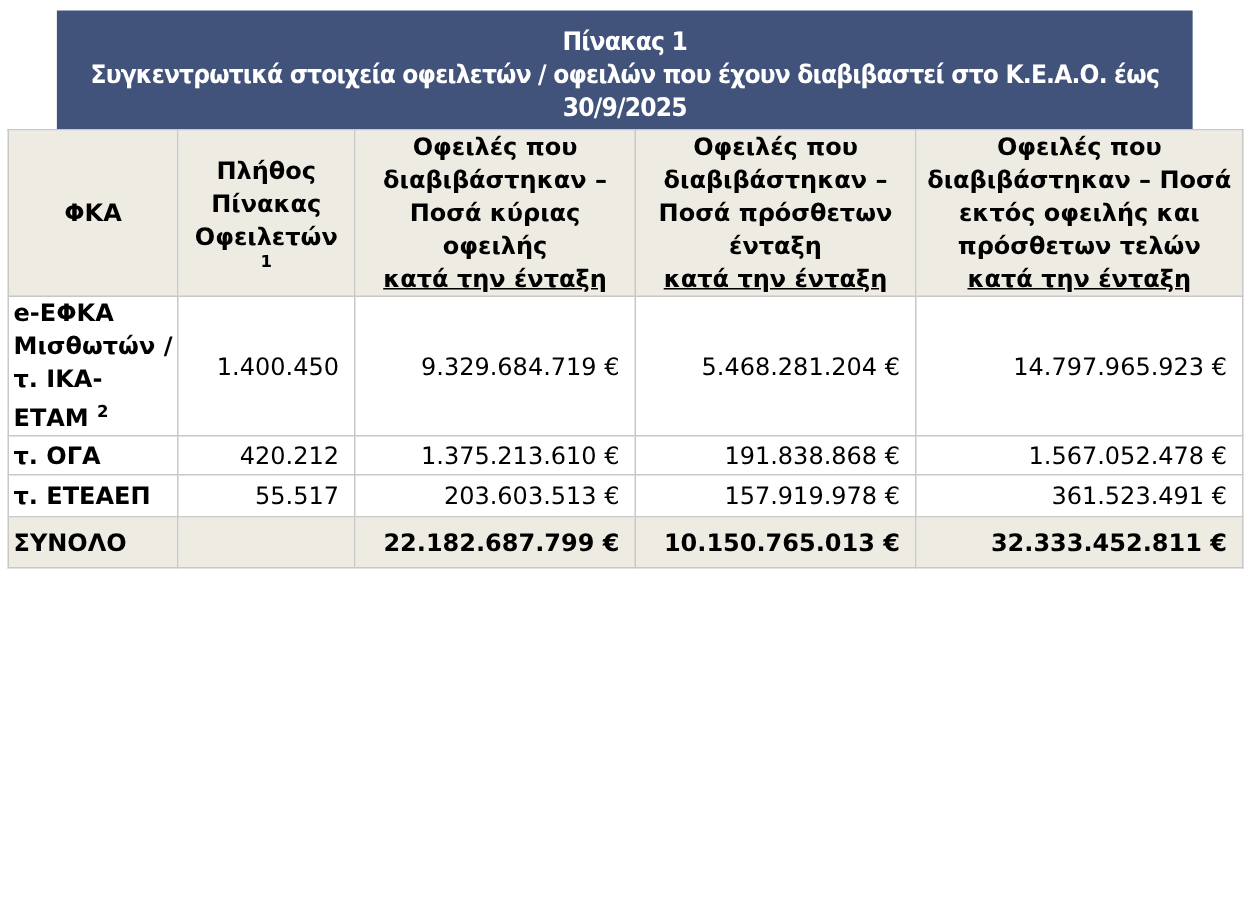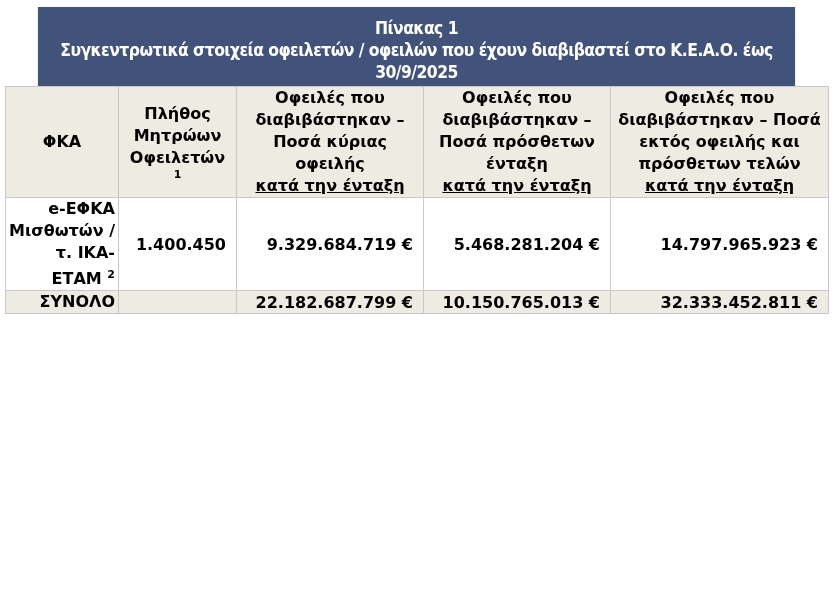--- a/index.html
+++ b/index.html
@@ -26,34 +26,33 @@
     width: 823px;
     table-layout: fixed;
     font-family: "DejaVu Sans", sans-serif;
     font-size: 16px;
     color: #000;
   }
   td, th {
     border: 1px solid #C8C8C8;
     padding: 0 8px;
     overflow: hidden;
-    font-weight: bold;
   }
   th {
     background: #EEEBE2;
     font-weight: bold;
     text-align: center;
     vertical-align: middle;
     line-height: 22px;
     padding: 0 3px;
   }
   th .u { text-decoration: underline; margin-top: 40px; }
   th sup, td sup { font-size: 11px; }
   th .small-fn { display: block; font-size: 11px; line-height: 12px; font-weight: bold; }
-  td.name { font-weight: bold; text-align: right; line-height: 22px; padding: 0 3px; }
+  td.name { font-weight: bold; text-align: left; line-height: 22px; padding: 0 3px; }
   td.num { text-align: right; padding-right: 10px; }
   tr.total td { background: #EEEBE2; font-weight: bold; }
 </style>
 </head>
 <body>
 
 <div class="tbl-wrap">
   <div class="title-band">
     <div>Πίνακας 1</div>
     <div>Συγκεντρωτικά στοιχεία οφειλετών / οφειλών που έχουν διαβιβαστεί στο Κ.Ε.Α.Ο. έως</div>
@@ -64,21 +63,21 @@
       <col style="width:113px">
         <col style="width:118px">
         <col style="width:187px">
         <col style="width:187px">
         <col style="width:218px">
     </colgroup>
     <thead>
       <tr style="height:111px">
         <th><span>ΦΚΑ</span></th>
         <th>
-          <span>Πλήθος Μητρώων Οφειλετών</span>
+          <span>Πλήθος Πίνακας Οφειλετών</span>
           <span class="small-fn">1</span>
         </th>
         <th>
           <span>Οφειλές που διαβιβάστηκαν – Ποσά κύριας οφειλής</span><br>
           <span class="u">κατά την ένταξη</span>
         </th>
         <th>
           <span>Οφειλές που διαβιβάστηκαν – Ποσά πρόσθετων ένταξη</span><br>
           <span class="u">κατά την ένταξη</span>
         </th>
@@ -89,21 +88,35 @@
       </tr>
     </thead>
     <tbody>
       <tr style="height:90px">
         <td class="name"><span>e-ΕΦΚΑ Μισθωτών / τ. ΙΚΑ-ΕΤΑΜ</span> <sup>2</sup></td>
         <td class="num">1.400.450</td>
         <td class="num">9.329.684.719 €</td>
         <td class="num">5.468.281.204 €</td>
         <td class="num">14.797.965.923 €</td>
       </tr>
-      <tr class="total" style="height:23px">
+      <tr style="height:26px">
+        <td class="name">τ. ΟΓΑ</td>
+        <td class="num">420.212</td>
+        <td class="num">1.375.213.610 €</td>
+        <td class="num">191.838.868 €</td>
+        <td class="num">1.567.052.478 €</td>
+      </tr>
+      <tr style="height:28px">
+        <td class="name">τ. ΕΤΕΑΕΠ</td>
+        <td class="num">55.517</td>
+        <td class="num">203.603.513 €</td>
+        <td class="num">157.919.978 €</td>
+        <td class="num">361.523.491 €</td>
+      </tr>
+      <tr class="total" style="height:34px">
         <td class="name">ΣΥΝΟΛΟ</td>
         <td class="num"></td>
         <td class="num">22.182.687.799 €</td>
         <td class="num">10.150.765.013 €</td>
         <td class="num">32.333.452.811 €</td>
       </tr>
     </tbody>
   </table>
 </div>
 

